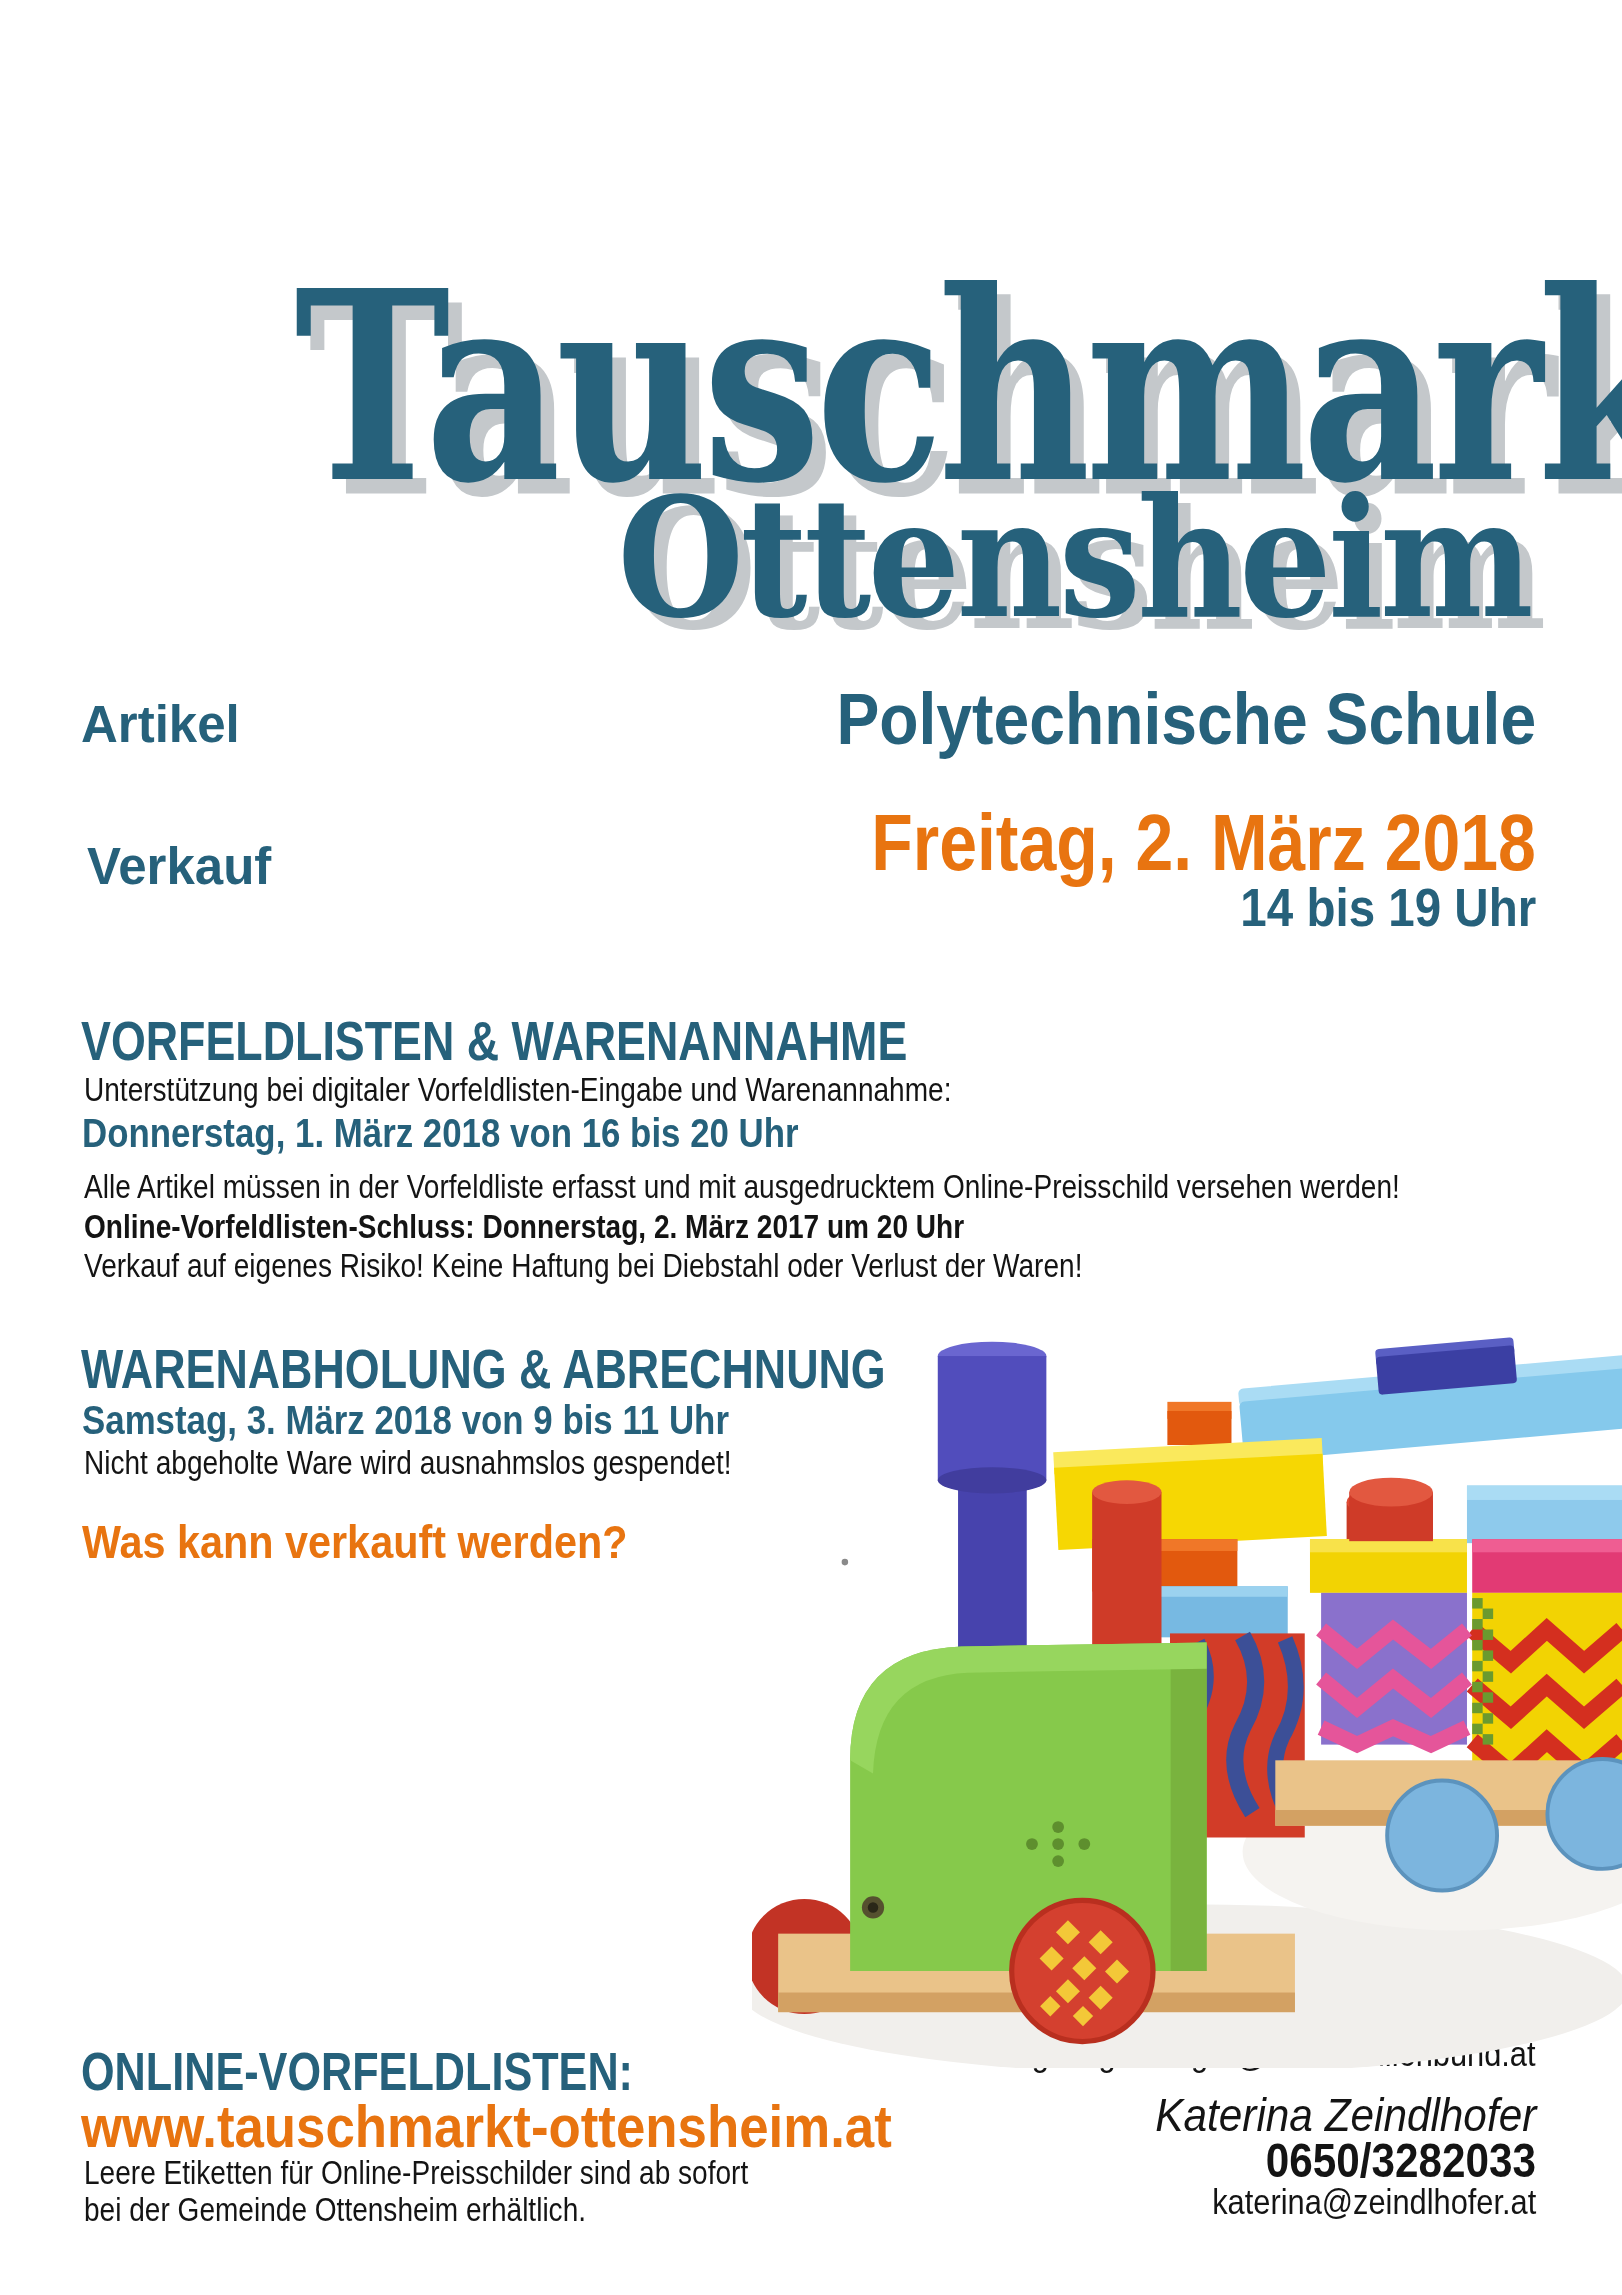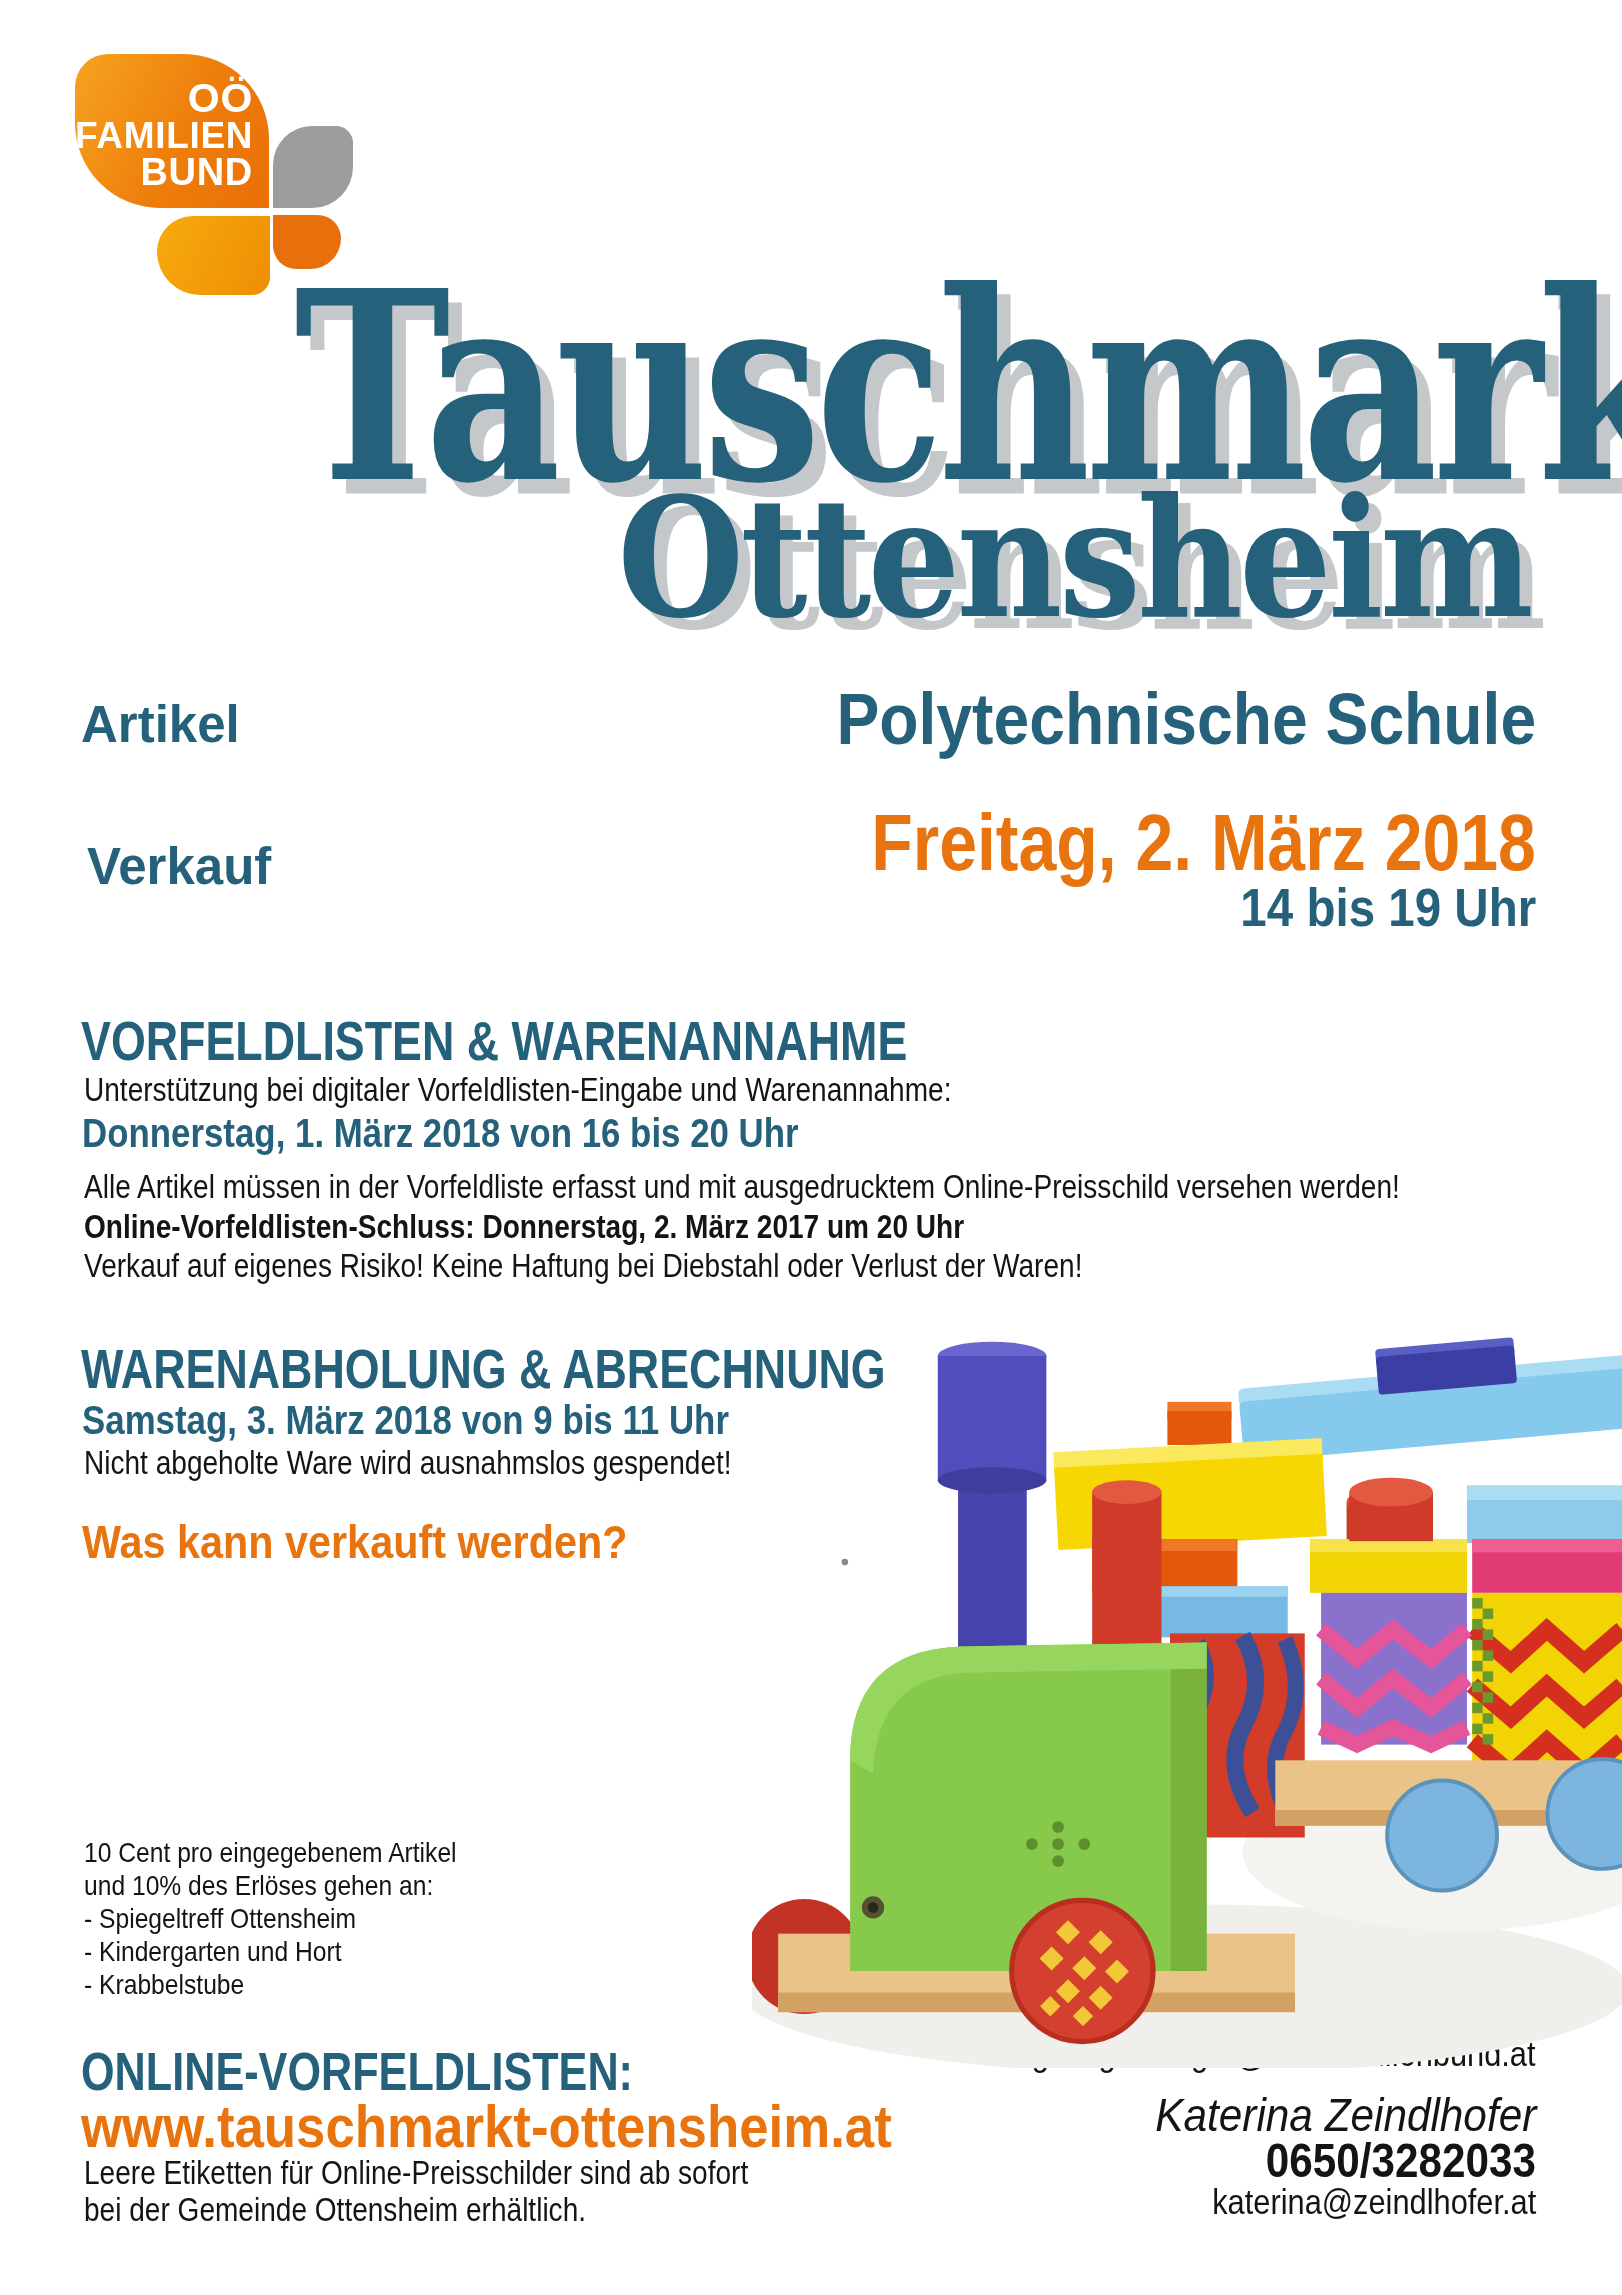--- a/index.html
+++ b/index.html
@@ -105,32 +105,20 @@
   #c2-name {top:2091px;} #c2-phone{top:2137px;} #c2-mail{top:2184px;}
 
   
   #train{position:absolute;left:752px;top:1276px;width:870px;height:792px;}
 </style>
 </head>
 <body>
 
 <div class="page">
 
-  <div id="logo" class="abs">
-    <div id="leaf-big" class="leaf">
-      <div id="logo-text">
-        <span id="logo-l1">OÖ</span>
-        <span id="logo-l2">FAMILIEN</span>
-        <span id="logo-l3">BUND</span>
-      </div>
-    </div>
-    <div id="leaf-gray" class="leaf"></div>
-    <div id="leaf-amber" class="leaf"></div>
-    <div id="leaf-deep" class="leaf"></div>
-  </div>
 
   <div id="title1" class="abs">Tauschmarkt</div>
   <div id="title2" class="abs">Ottensheim</div>
   <div id="venue" class="abs">Polytechnische Schule</div>
   <div id="label-eingang" class="abs">Artikel</div>
   <div id="label-verkauf" class="abs">Verkauf</div>
   <div id="ev-date" class="abs">Freitag, 2. März 2018</div>
   <div id="ev-time" class="abs">14 bis 19 Uhr</div>
 
   <div id="prelist-h" class="abs h-sec">VORFELDLISTEN &amp; WARENANNAHME</div>
@@ -139,27 +127,20 @@
   <div id="prelist-3" class="abs t-reg condL">Alle Artikel müssen in der Vorfeldliste erfasst und mit ausgedrucktem Online-Preisschild versehen werden!</div>
   <div id="prelist-4" class="abs t-reg condL">Online-Vorfeldlisten-Schluss: Donnerstag, 2. März 2017 um 20 Uhr</div>
   <div id="prelist-5" class="abs t-reg condL">Verkauf auf eigenes Risiko! Keine Haftung bei Diebstahl oder Verlust der Waren!</div>
 
   <div id="pickup-h" class="abs h-sec">WARENABHOLUNG &amp; ABRECHNUNG</div>
   <div id="pickup-1" class="abs t-bold-teal condL">Samstag, 3. März 2018 von 9 bis 11 Uhr</div>
   <div id="pickup-2" class="abs t-reg condL">Nicht abgeholte Ware wird ausnahmslos gespendet!</div>
 
   <div id="items-h" class="abs">Was kann verkauft werden?</div>
 
-  <div id="donation" class="abs">
-    <div>10 Cent pro eingegebenem Artikel</div>
-    <div>und 10% des Erlöses gehen an:</div>
-    <div>- Spiegeltreff Ottensheim</div>
-    <div>- Kindergarten und Hort</div>
-    <div>- Krabbelstube</div>
-  </div>
 
   <div id="online-h" class="abs">ONLINE-VORFELDLISTEN:</div>
   <div id="online-url" class="abs">www.tauschmarkt-ottensheim.at</div>
   <div id="online-1" class="abs t-reg condL">Leere Etiketten für Online-Preisschilder sind ab sofort</div>
   <div id="online-2" class="abs t-reg condL">bei der Gemeinde Ottensheim  erhältlich.</div>
 
   <div id="infos-h" class="abs">INFOS:</div>
   <div id="c1-name" class="abs c-name">Gabi Grillberger</div>
   <div id="c1-phone" class="abs c-phone">0664/8262737</div>
   <div id="c1-mail" class="abs c-mail">gabi.grillberger@ooe.familienbund.at</div>

